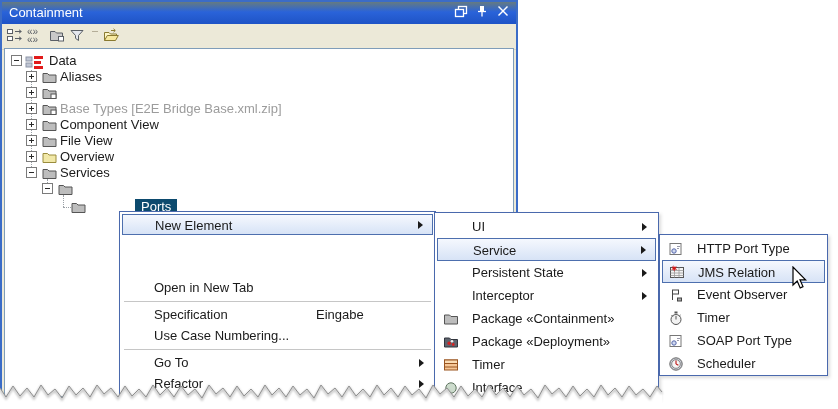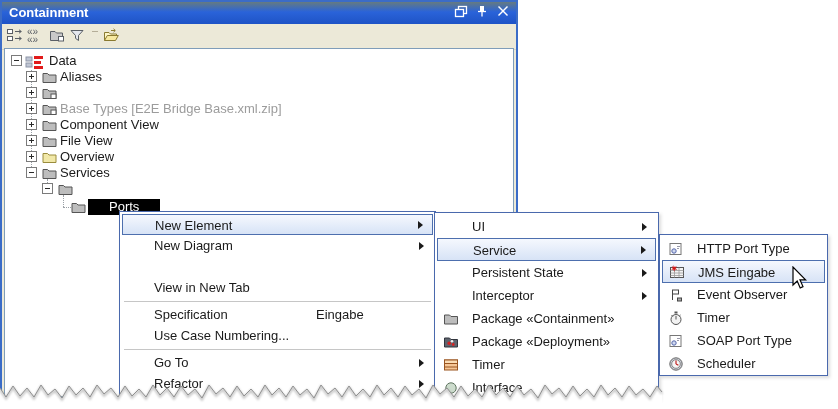--- a/index.html
+++ b/index.html
@@ -4,42 +4,42 @@
 <style>
   html,body{margin:0;padding:0;background:#fff;}
   #stage{position:relative;width:838px;height:409px;background:#fff;overflow:hidden;
          font-family:"Liberation Sans",sans-serif;font-size:13px;color:#1a1a1a;}
 
   
   .window{position:absolute;left:0;top:0;width:518px;height:398px;box-sizing:border-box;
           border:2px solid #3b6cc7;background:#ece9d8;}
   .titlebar{position:absolute;left:0;top:0;width:514px;height:22px;
             background:linear-gradient(180deg,#3d79e8 0%,#245a 0%,#2a63d9 45%,#1e53c6 100%);
-            color:#fff;line-height:22px;font-weight:bold;}
+            color:#fff;line-height:22px;}
   .title-text{position:absolute;left:7px;top:0;}
   .tb-ctl{position:absolute;top:3px;width:16px;height:16px;cursor:default;}
   .tb-ctl svg{display:block;}
 
   .toolbar{position:absolute;left:0;top:22px;width:514px;height:25px;background:#ece9d8;
            border-bottom:1px solid #d8d4c0;}
   .tbtn{position:absolute;top:3px;width:20px;height:19px;}
   .tsep{position:absolute;top:7px;width:6px;height:1px;background:#b4ad98;}
 
   
   .tree{position:absolute;left:2px;top:46px;width:510px;height:349px;background:#fff;
         border:1px solid #7f9db9;box-sizing:border-box;}
   .trow{position:absolute;left:0;height:16px;line-height:16px;width:100%;}
   .exp{position:absolute;width:11px;height:11px;top:2px;background:#fff;
        border:1px solid #7b7b7b;box-sizing:border-box;}
   .exp .h{position:absolute;left:2px;top:4px;width:5px;height:1px;background:#2a2a2a;}
   .exp .v{position:absolute;left:4px;top:2px;width:1px;height:5px;background:#2a2a2a;}
   .ticon{position:absolute;top:2px;}
   .tlabel{position:absolute;top:0;white-space:nowrap;}
   .tlabel.muted{color:#9c9c9c;}
-  .tlabel.sel{background:#000000;color:#fff;padding:0 21px;}
+  .tlabel.sel{background:#0c4a6e;color:#fff;padding:0 6px;margin-left:47px;}
   .conn{position:absolute;border:0;}
   .conn.v{border-left:1px dotted #9aa0a6;width:0;}
   .conn.h{border-top:1px dotted #9aa0a6;height:0;}
 
   
   .menu{position:absolute;background:#fff;border:1px solid #4a69ad;box-sizing:border-box;
         box-shadow:2px 2px 3px rgba(120,120,120,.25);}
   .mi{position:absolute;left:2px;right:2px;height:21px;line-height:21px;white-space:nowrap;}
   .m23 .mi{height:23px;line-height:23px;}
   .mi.hl{background:linear-gradient(180deg,#f5f8fe,#d7e3f6);border:1px solid #4d6fae;
@@ -256,26 +256,22 @@
         <span class="tlabel sel" style="left:83px">Ports</span>
       </div>
     </div>
   </div>
 
   <div class="menu" style="left:119px;top:211px;width:317px;height:188px">
     <div class="mi hl" style="top:2px">
       <span class="lbl">New Element</span>
       <span class="arr"></span>
     </div>
-    <div class="mi" style="top:23px">
-      <span class="lbl">New Diagram</span>
-      <span class="arr"></span>
-    </div>
     <div class="mi" style="top:65px">
-      <span class="lbl">View in New Tab</span>
+      <span class="lbl">Open in New Tab</span>
     </div>
     <div class="msep" style="top:89px"></div>
     <div class="mi" style="top:92px">
       <span class="lbl">Specification</span>
       <span class="shortcut">Eingabe</span>
     </div>
     <div class="mi" style="top:113px">
       <span class="lbl">Use Case Numbering...</span>
     </div>
     <div class="msep" style="top:137px"></div>
@@ -357,21 +353,21 @@
       <span class="lbl">HTTP Port Type</span>
     </div>
     <div class="mi hl" style="top:25px">
       <span class="mico">
         <svg width="16" height="16" viewBox="0 0 16 16">
             <rect x="1.5" y="3.5" width="13" height="10" fill="#f4f4f4" stroke="#555"></rect>
         <path d="M1.5 6.5 h13 M1.5 9 h13 M1.5 11.5 h13 M5.5 3.5 v10 M10 3.5 v10" stroke="#999" stroke-width=".8" fill="none"></path>
         <path d="M4.5 1 l1.1 2 2.2 -.8 -1.2 2 1.7 1.5 -2.4 -.1 -.7 2.2 -.8 -2.3 -2.2 .2 1.6 -1.5 -1.1 -1.9 1.9 .7 Z" fill="#d01818"></path>
           </svg>
       </span>
-      <span class="lbl">JMS Eingabe</span>
+      <span class="lbl">JMS Relation</span>
     </div>
     <div class="mi" style="top:48px">
       <span class="mico">
         <svg width="16" height="16" viewBox="0 0 16 16">
             <path d="M4.5 3 v10" stroke="#444" fill="none"></path>
         <rect x="4.5" y="3" width="6" height="4" fill="#fff" stroke="#444"></rect>
         <rect x="9.5" y="11" width="4" height="3" fill="#aaa" stroke="#444"></rect>
           </svg>
       </span>
       <span class="lbl">Event Observer</span>

